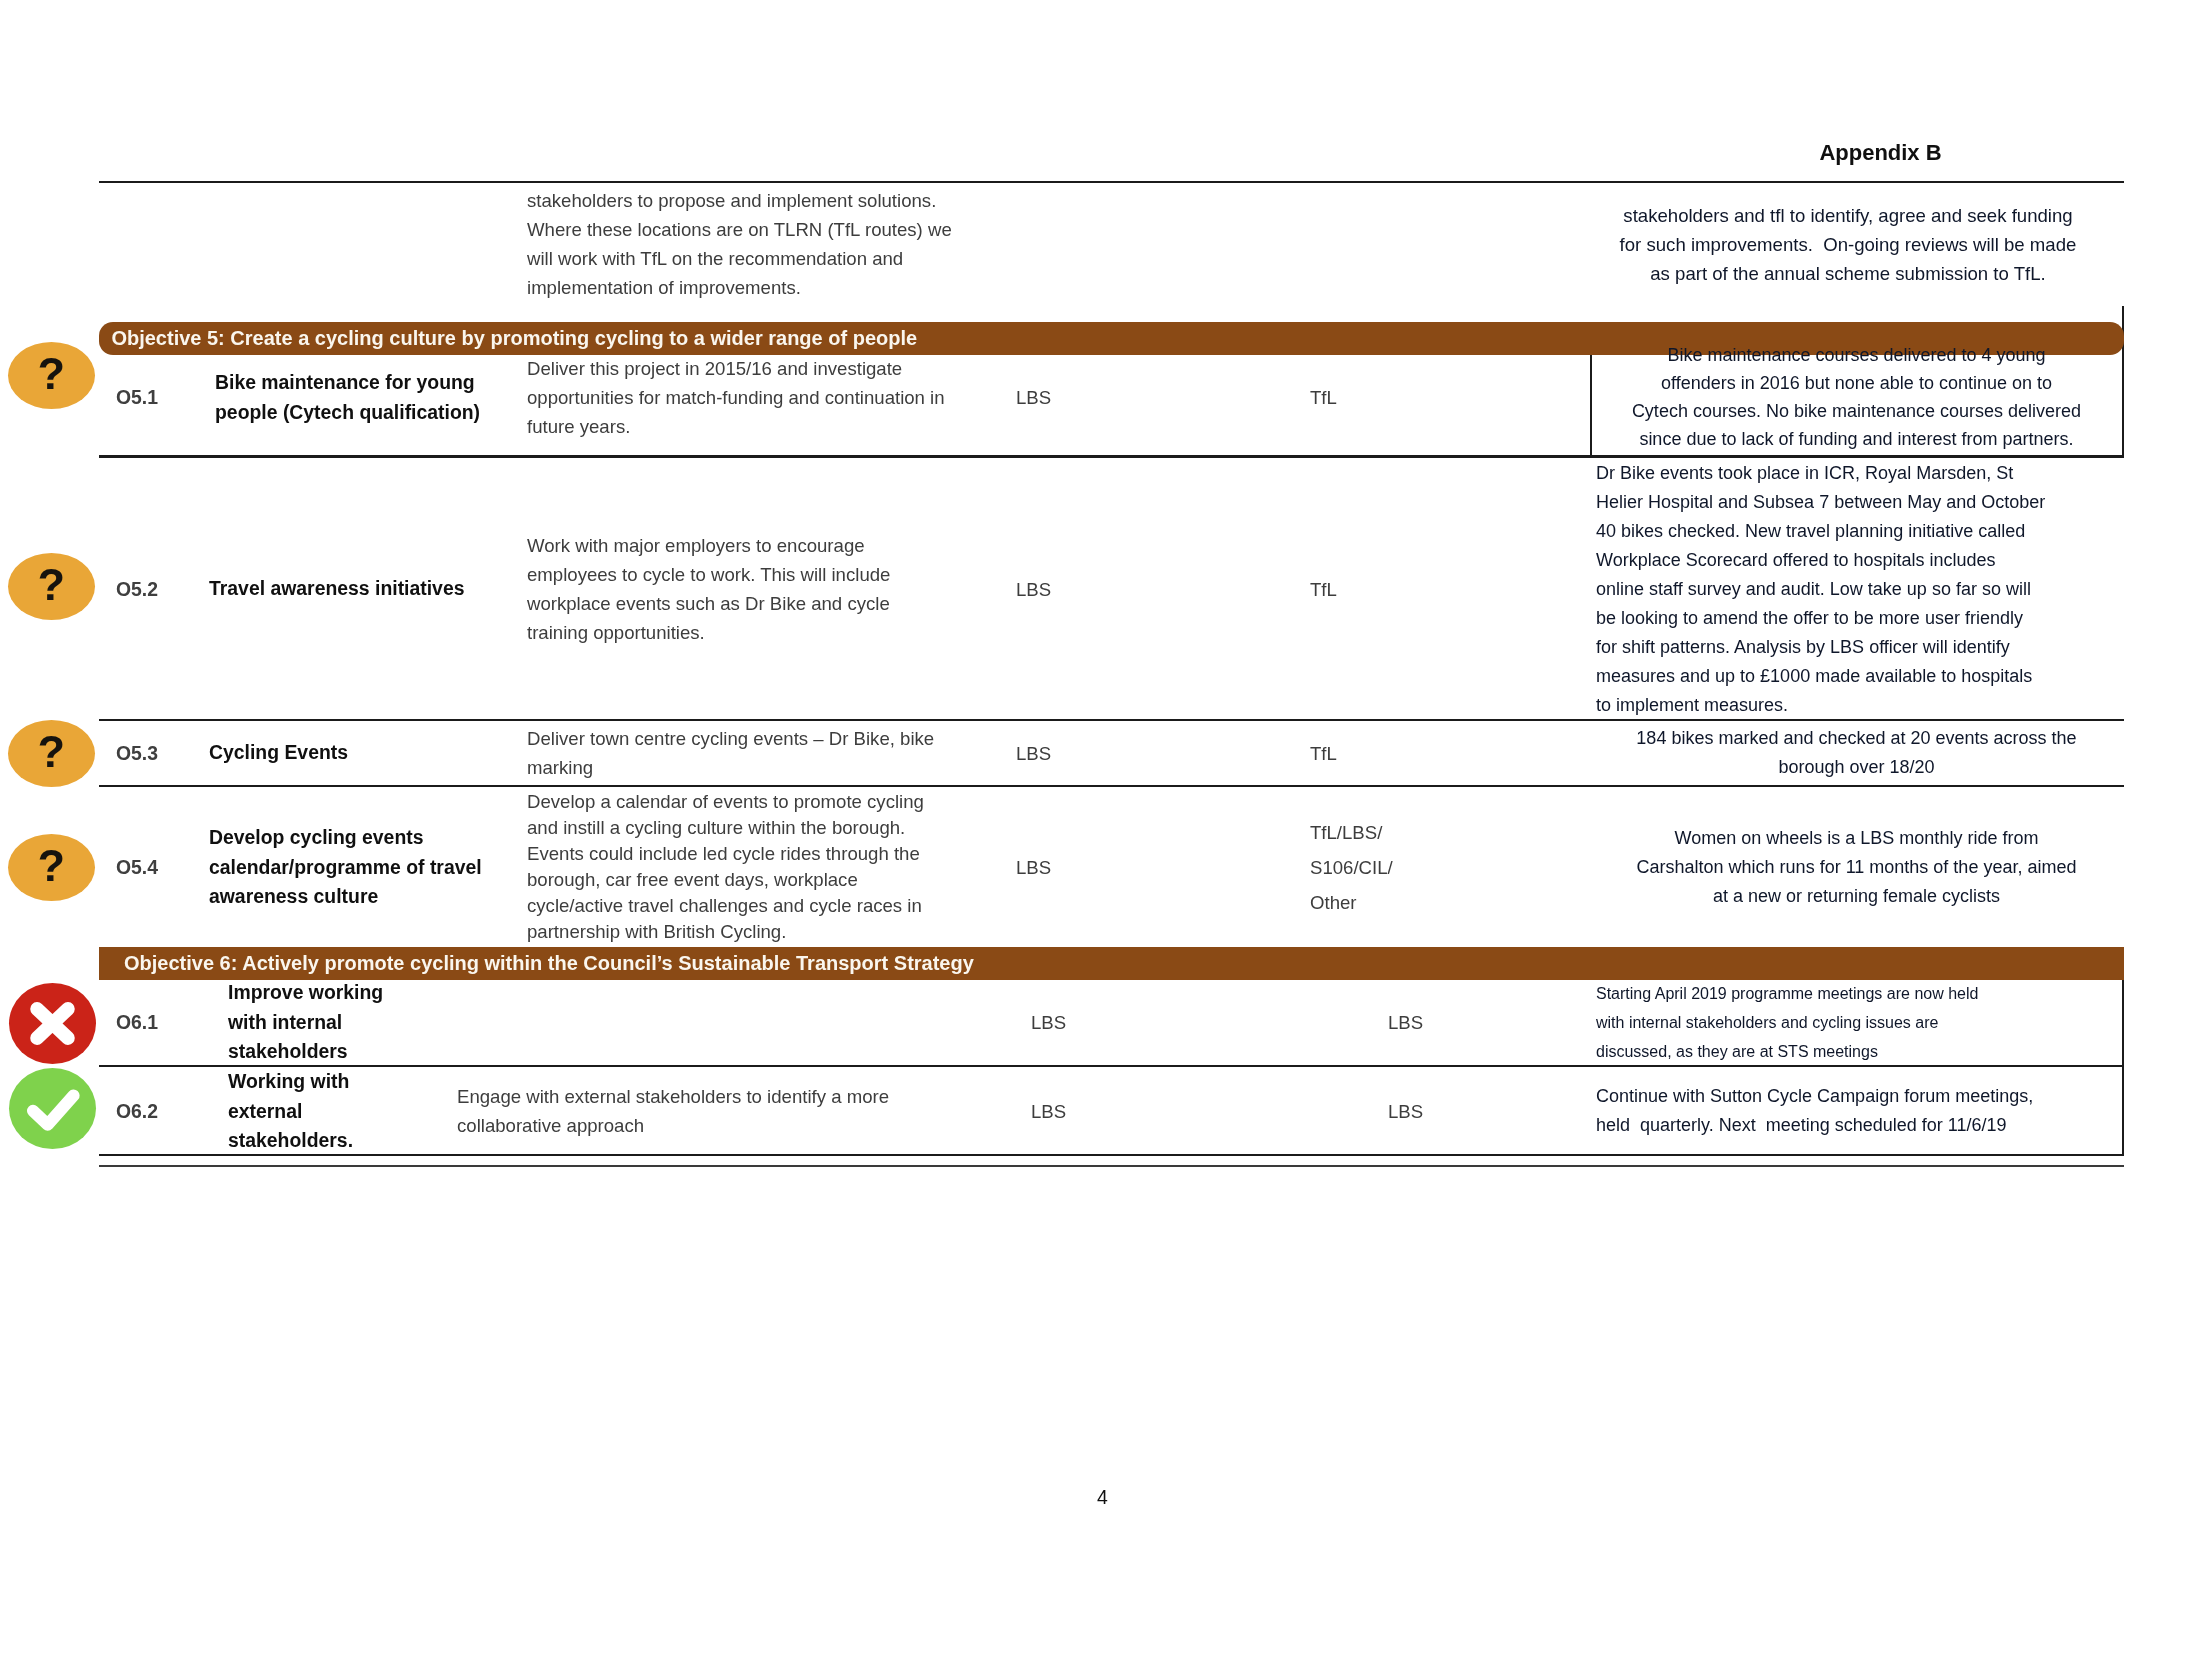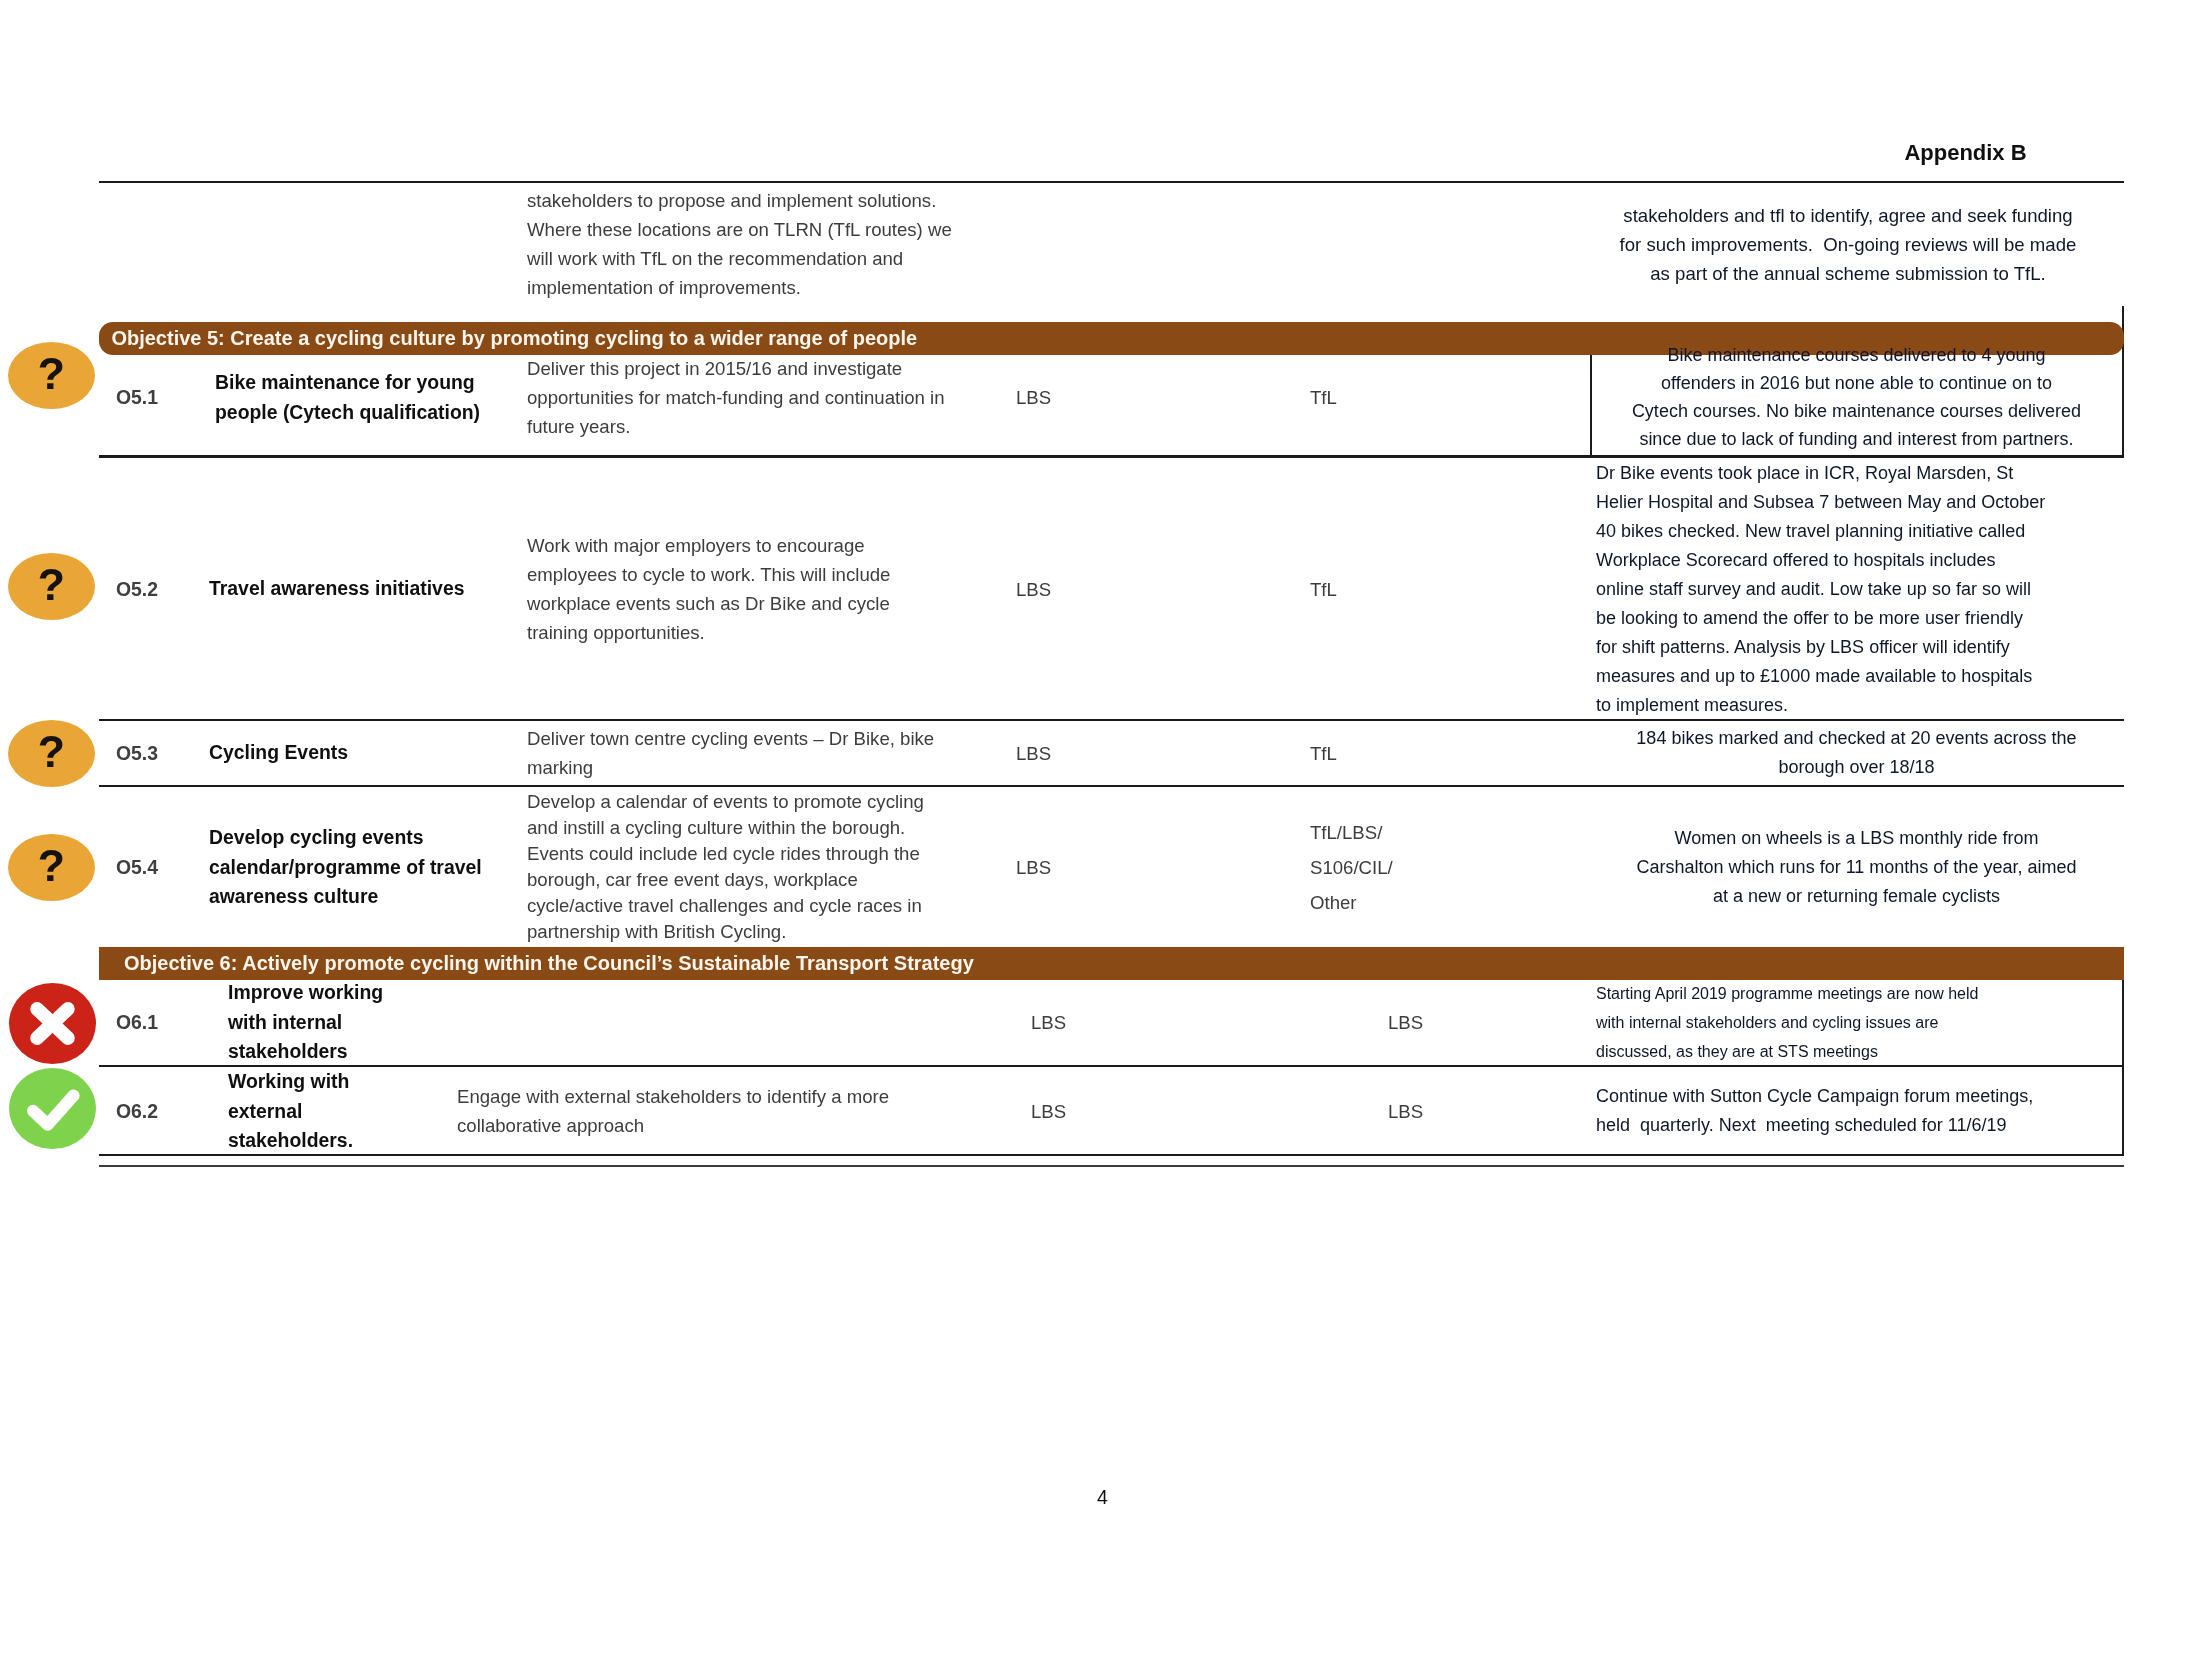--- a/index.html
+++ b/index.html
@@ -1,20 +1,20 @@
 <!DOCTYPE html>
 <html style="font-size:12.4px"><head>
 <meta charset="utf-8">
 <style>
   html,body{margin:0;padding:0;background:#ffffff;}
   .doc{
     position:relative;width:2205px;height:1654px;background:#ffffff;overflow:hidden;
     font-family:"Liberation Sans","DejaVu Sans",sans-serif;color:#1a1a1a;
   }
-  .appendix{position:absolute;left:1884px;top:140px;width:163px;text-align:center;
+  .appendix{position:absolute;left:1799px;top:140px;width:163px;text-align:center;
     font-weight:bold;font-size:22px;color:#101010;}
   .hline{position:absolute;background:#1b1b1b;}
   .vline{position:absolute;width:2.3px;background:#1b1b1b;}
   .bar{position:absolute;left:99px;width:2025px;height:33px;background:#8a4a15;
     color:#faf6ee;font-weight:bold;font-size:20px;line-height:33px;
     padding-left:12.4px;box-sizing:border-box;white-space:pre;}
   .row{position:absolute;left:99px;width:2025px;}
   .cell{position:absolute;top:50%;transform:translateY(-50%);
     white-space:pre;font-size:18.6px;line-height:29px;color:#3d3d3d;}
   .center{text-align:center;}
@@ -97,21 +97,21 @@
   </div>
 
   <div class="row" style="top:721px;height:64px;">
     <div class="cell rid" style="left:17px;">O5.3</div>
     <div class="cell title" style="left:110px;">Cycling Events</div>
     <div class="cell" style="left:428px;">Deliver town centre cycling events – Dr Bike, bike
 marking</div>
     <div class="cell" style="left:917px;">LBS</div>
     <div class="cell" style="left:1211px;">TfL</div>
     <div class="cell status center" style="left:1490px;width:535px;font-size:18px;">184 bikes marked and checked at 20 events across the
-borough over 18/18</div>
+borough over 18/20</div>
   </div>
 
   <div class="row" style="top:787px;height:160px;">
     <div class="cell rid" style="left:17px;">O5.4</div>
     <div class="cell title" style="left:110px;">Develop cycling events
 calendar/programme of travel
 awareness culture</div>
     <div class="cell" style="left:428px;line-height:26px;">Develop a calendar of events to promote cycling
 and instill a cycling culture within the borough.
 Events could include led cycle rides through the

